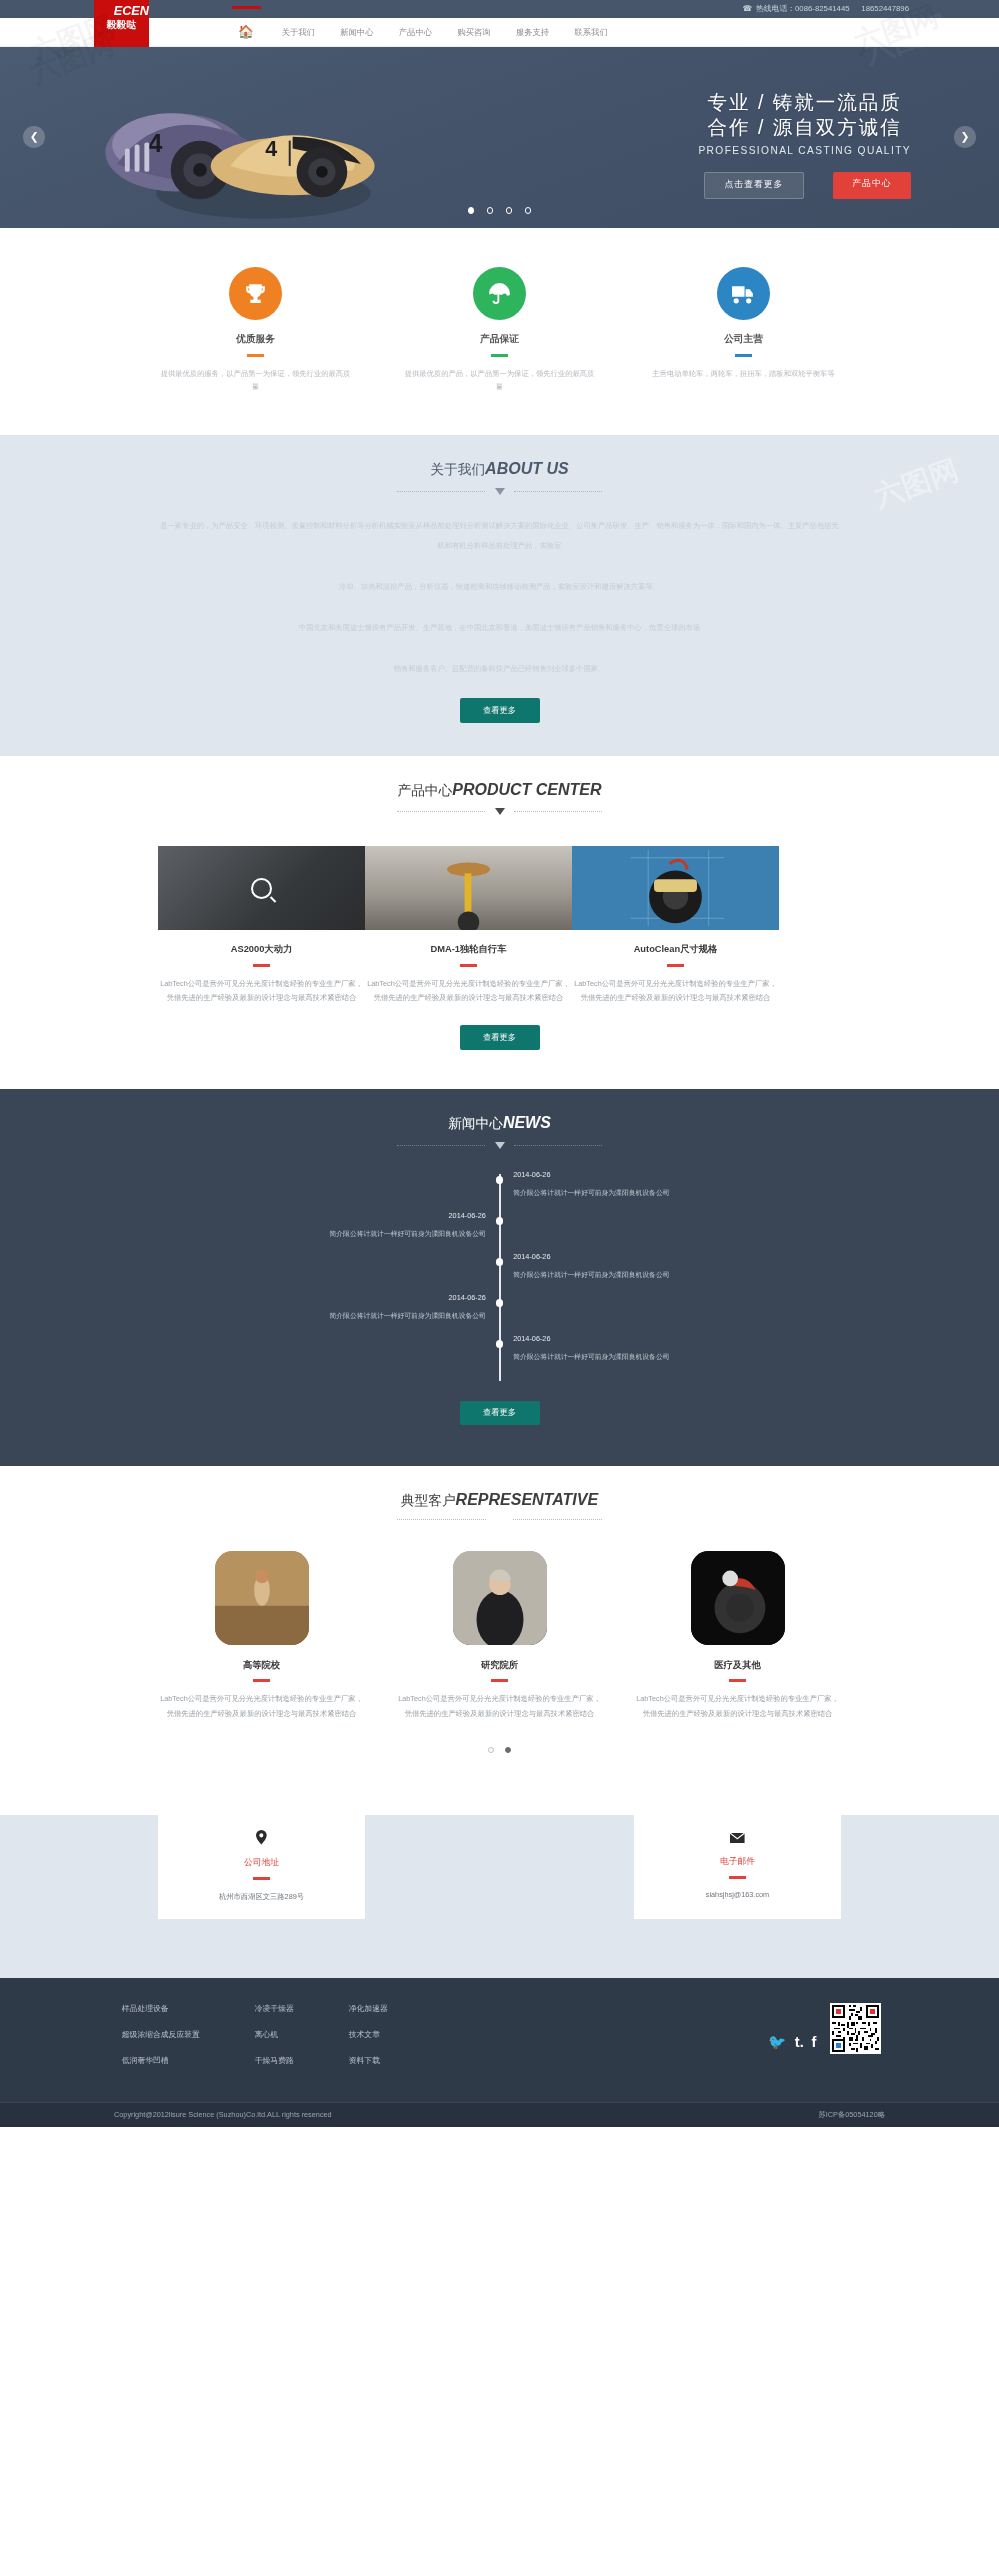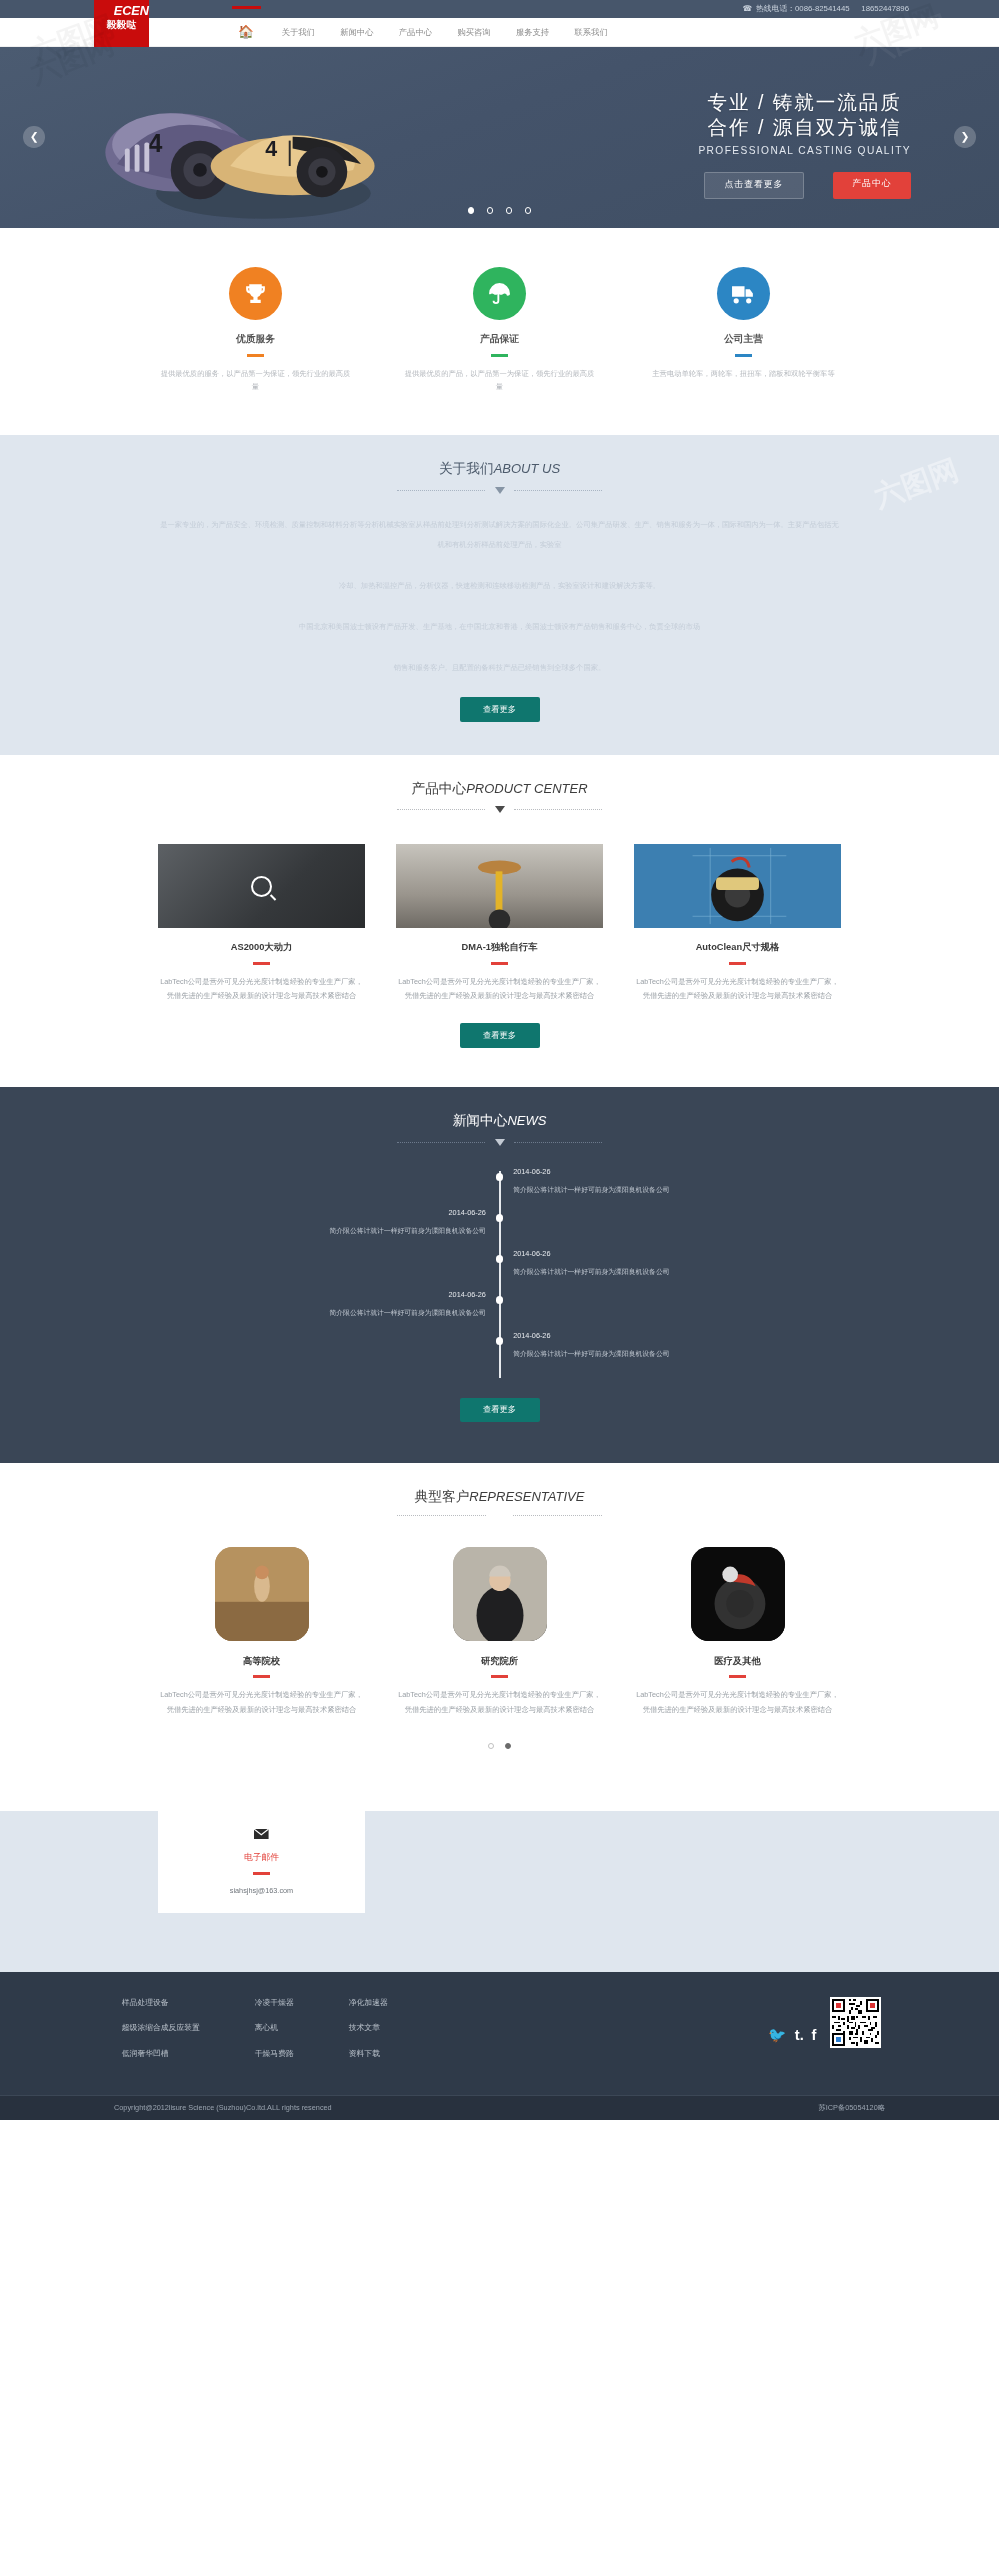--- a/index.html
+++ b/index.html
@@ -89,21 +89,21 @@
     display: flex; align-items: center; justify-content: center; color: #fff;
   }
   .svc-circle svg { width: 25px; height: 25px; fill: #fff; }
   .svc-title { font-size: 9.8px; color: #555; font-weight: bold; }
   .svc-bar { width: 17.6px; height: 2.9px; margin: 7.8px auto 9.8px; }
   .svc-desc { font-size: 7.3px; color: #b4b8bd; line-height: 13.7px; }
 
   
   .sec-head { text-align: center; padding-top: 25px; }
   .sec-head .t { font-size: 13.7px; color: #3d3d3d; letter-spacing: 0; }
-  .sec-head .t em { font-style: italic; font-weight: normal; font-size: 13px; }
+  .sec-head .t em { font-style: italic; font-weight: bold; font-size: 16px; }
   .sec-head .deco {
     margin: 8.8px auto 0; width: 205px; display: flex; align-items: center;
     justify-content: center; gap: 9.8px;
   }
   .sec-head .deco .dash { flex: 1; border-top: 1px dotted #b9bcc0; }
   .sec-head .deco .tri {
     width: 0; height: 0; border-left: 5.9px solid transparent; border-right: 5.9px solid transparent;
     border-top: 7.8px solid #4a4a4a;
   }
 
@@ -116,21 +116,21 @@
     font-size: 7.3px; line-height: 19.5px; color: #c3ccd7; text-align: center;
     width: 683px; margin: 21.5px auto 0;
   }
   .red-more {
     display: block; width: 80px; margin: 19.5px auto 0; background: #0f766e; color: #fff;
     font-size: 8.3px; text-align: center; padding: 6.8px 0; border-radius: 2px;
   }
 
   
   .products { background: #fff; padding-bottom: 39px; }
-  .prod-row { display: flex; justify-content: space-between; width: 683px; margin: 31px auto 0; }
+  .prod-row { display: flex; width: 683px; margin: 31px auto 0; }
   .prod { width: 207px; }
   .prod .thumb { width: 207px; height: 84px; position: relative; overflow: hidden; }
   .prod .thumb .mag {
     position: absolute; left: 50%; top: 50%; margin: -10.7px 0 0 -10.7px;
     width: 21.5px; height: 21.5px; border: 2px solid #fff; border-radius: 50%;
   }
   .prod .thumb .mag::after {
     content: ""; position: absolute; width: 2px; height: 6.8px; background: #fff;
     right: -3.9px; bottom: -5.9px; transform: rotate(-45deg);
   }
@@ -499,20 +499,30 @@
       </div>
     </div>
     <div class="cust-dots">
       <i></i>
       <i class="on"></i>
     </div>
   </div>
 
   <div class="contact">
     <div class="contact-row">
+      <div class="cbox">
+        <div class="ico">
+          <svg width="10.7" height="14.6" viewBox="0 0 11 15">
+              <path d="M5.5 0A5.5 5.5 0 0 0 0 5.5C0 9.5 5.5 15 5.5 15S11 9.5 11 5.5A5.5 5.5 0 0 0 5.5 0Zm0 7.6a2.1 2.1 0 1 1 2.1-2.1 2.1 2.1 0 0 1-2.1 2.1Z" fill="#2b2b2b"></path>
+            </svg>
+        </div>
+        <div class="lbl">公司地址</div>
+        <div class="bar"></div>
+        <div class="val">杭州市西湖区文三路289号</div>
+      </div>
       <div class="cbox">
         <div class="ico">
           <svg width="14.6" height="10.7" viewBox="0 0 15 11">
               <rect width="15" height="11" fill="#2b2b2b"></rect>
               <path d="M0 0l7.5 6L15 0" stroke="#fff" stroke-width="1.2" fill="none"></path>
             </svg>
         </div>
         <div class="lbl">电子邮件</div>
         <div class="bar"></div>
         <div class="val">siahsjhsj@163.com</div>

